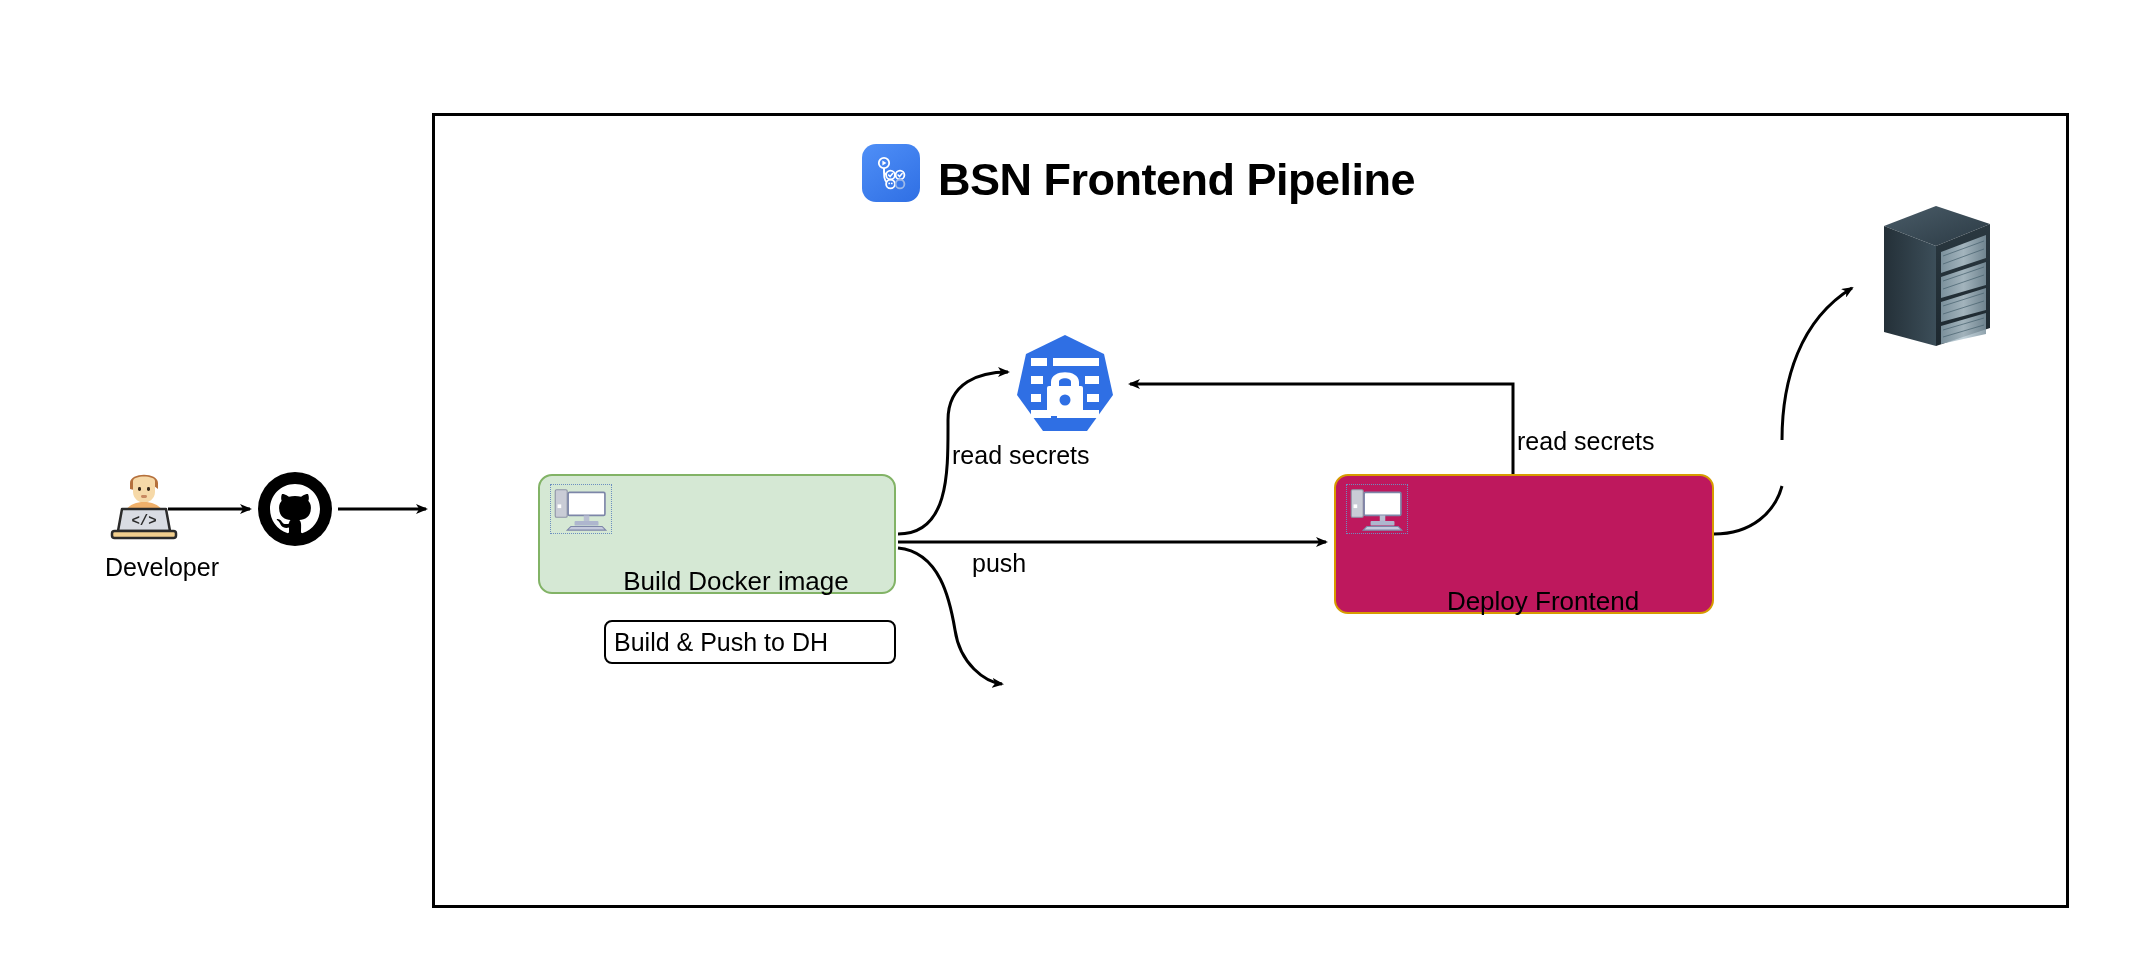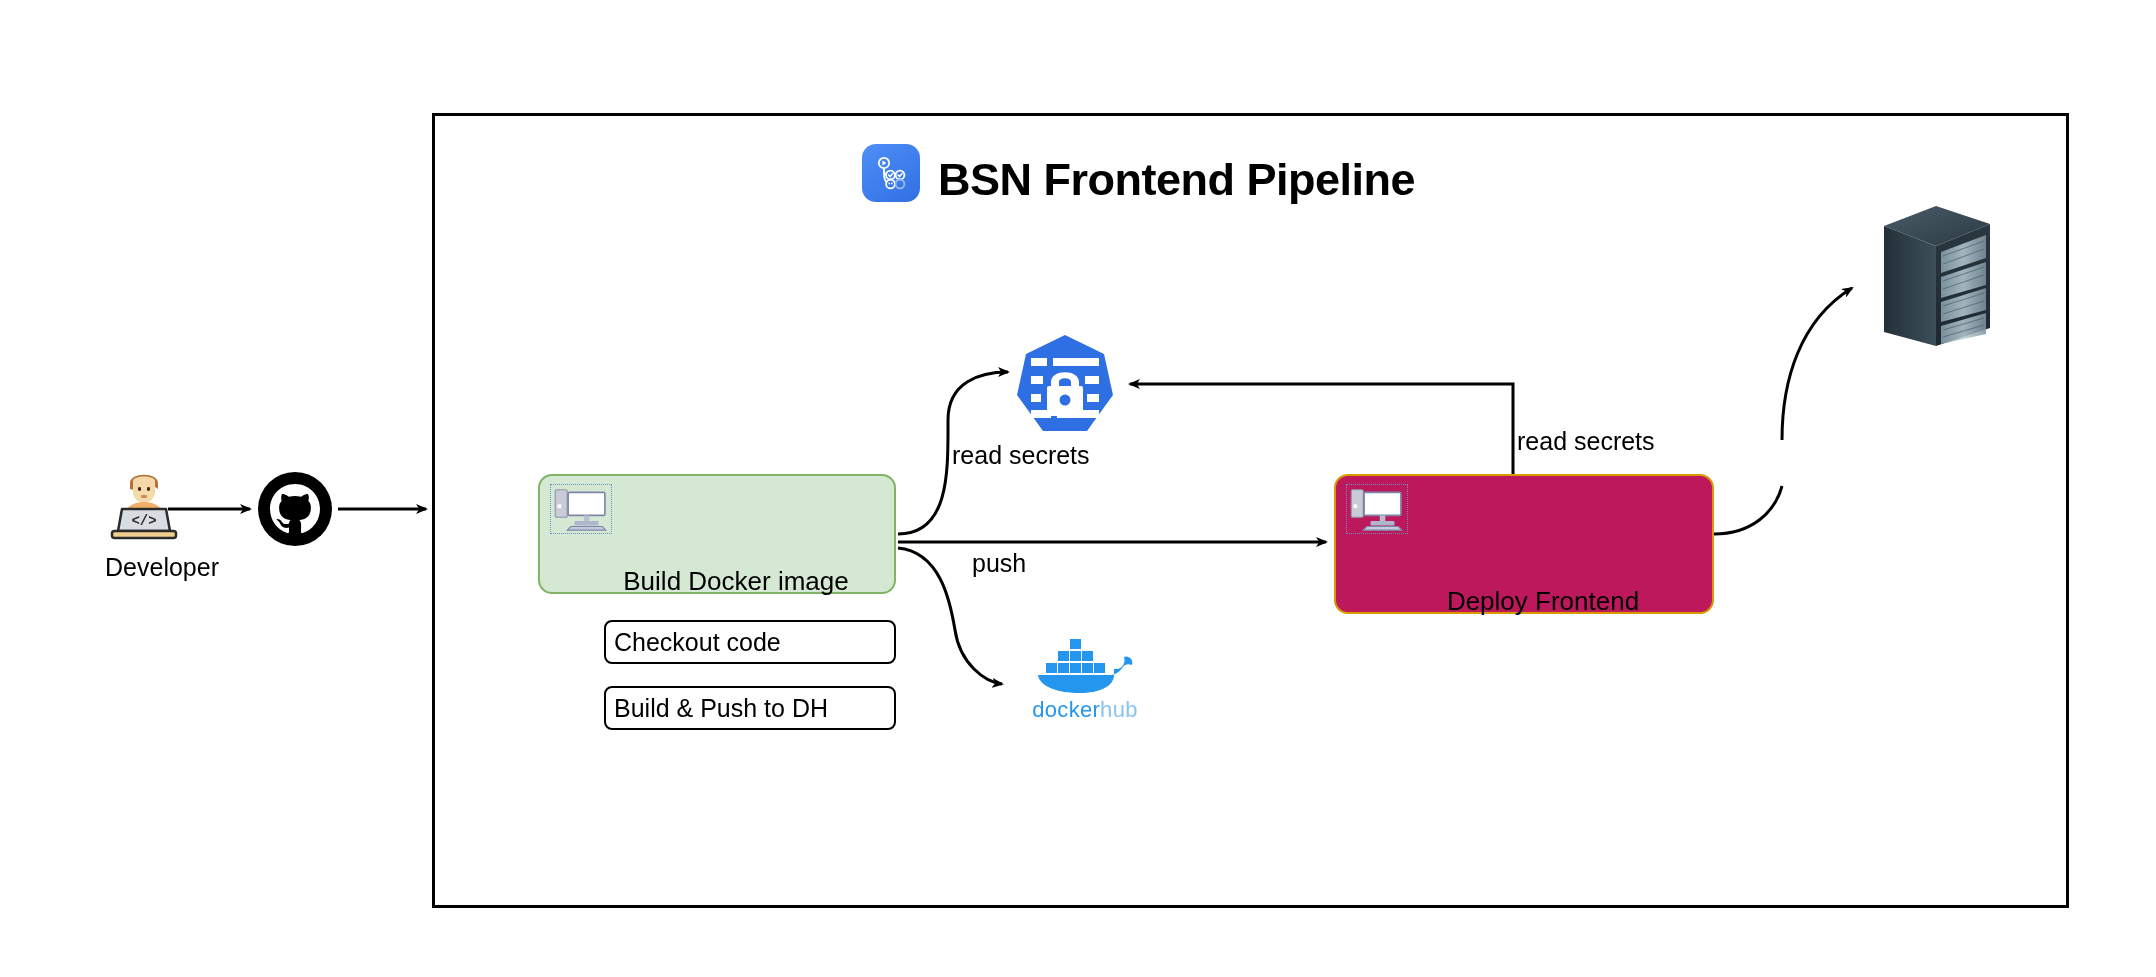--- a/index.html
+++ b/index.html
@@ -316,60 +316,39 @@
       <rect x="5.5" y="20" width="4" height="4" fill="#ffffff"></rect>
       <rect x="17" y="7" width="40" height="25" rx="1.5" fill="#ffffff" stroke="#7d86a8" stroke-width="1.8"></rect>
       <rect x="34" y="32" width="6" height="6" fill="#b9bfd2"></rect>
       <path d="M20 44 L54 44 L58 48 L16 48 Z" fill="#c5cadd" stroke="#7d86a8" stroke-width="1.2"></path>
       <rect x="24" y="38" width="26" height="5" rx="1" fill="#aeb6ce"></rect>
     </svg>
     <span class="job-label">Deploy Frontend</span>
   </div>
 
   <div id="build-steps" class="abs steps-col">
-    <div class="step-box">Checkout code</div>
     <div class="step-box">Build &amp; Push to DH</div>
   </div>
 
 
   <svg id="secrets-icon" class="abs" viewBox="0 0 104 104">
     <polygon points="52,3 91,22 100,63 74,99 30,99 4,63 13,22" fill="#2f6fe4"></polygon>
     <rect x="18" y="26" width="16" height="8" fill="#ffffff"></rect>
     <rect x="40" y="26" width="46" height="8" fill="#ffffff"></rect>
     <rect x="18" y="44" width="12" height="8" fill="#ffffff"></rect>
     <rect x="72" y="44" width="14" height="8" fill="#ffffff"></rect>
     <rect x="18" y="62" width="10" height="8" fill="#ffffff"></rect>
     <rect x="74" y="62" width="12" height="8" fill="#ffffff"></rect>
     <rect x="18" y="78" width="20" height="8" fill="#ffffff"></rect>
     <rect x="44" y="78" width="42" height="8" fill="#ffffff"></rect>
     <path d="M38 50 C38 37, 66 37, 66 50 L66 56 L58 56 L58 50 C58 45, 46 45, 46 50 L46 56 L38 56 Z" fill="#ffffff"></path>
     <rect x="34" y="54" width="36" height="30" rx="2" fill="#ffffff"></rect>
     <circle cx="52" cy="68" r="5.5" fill="#2f6fe4"></circle>
   </svg>
 
-  <div id="dockerhub-group" class="abs">
-    <svg id="dockerhub-whale" viewBox="0 0 108 56">
-      <g fill="#2496ed">
-        <rect x="38" y="2" width="11" height="10"></rect>
-        <rect x="26" y="14" width="11" height="10"></rect>
-        <rect x="38" y="14" width="11" height="10"></rect>
-        <rect x="50" y="14" width="11" height="10"></rect>
-        <rect x="14" y="26" width="11" height="10"></rect>
-        <rect x="26" y="26" width="11" height="10"></rect>
-        <rect x="38" y="26" width="11" height="10"></rect>
-        <rect x="50" y="26" width="11" height="10"></rect>
-        <rect x="62" y="26" width="11" height="10"></rect>
-      </g>
-      <path d="M6 38 L78 38 C78 38, 86 38, 90 31 C92 28, 96 26, 100 28 C102 22, 96 18, 92 20
-               C94 26, 90 31, 86 32 L82 32 L82 38 C82 50, 66 56, 48 56 C26 56, 8 50, 6 38 Z" fill="#2496ed"></path>
-    </svg>
-    <div id="dockerhub-wordmark">
-      <span class="dh-docker">docker</span><span class="dh-hub">hub</span>
-    </div>
-  </div>
 
 
   <svg id="server-rack" class="abs" viewBox="0 0 118 162">
     <defs>
       <linearGradient id="rackSide" x1="0" y1="0" x2="1" y2="0">
         <stop offset="0%" stop-color="#243038"></stop>
         <stop offset="100%" stop-color="#3c4e59"></stop>
       </linearGradient>
       <linearGradient id="rackTop" x1="0" y1="0" x2="1" y2="1">
         <stop offset="0%" stop-color="#4a5c68"></stop>

